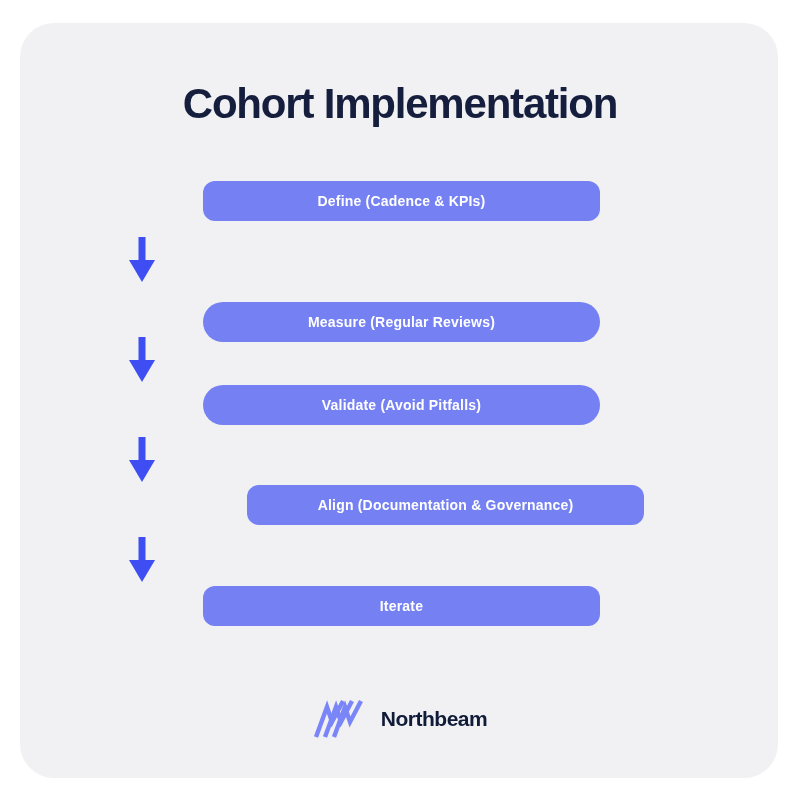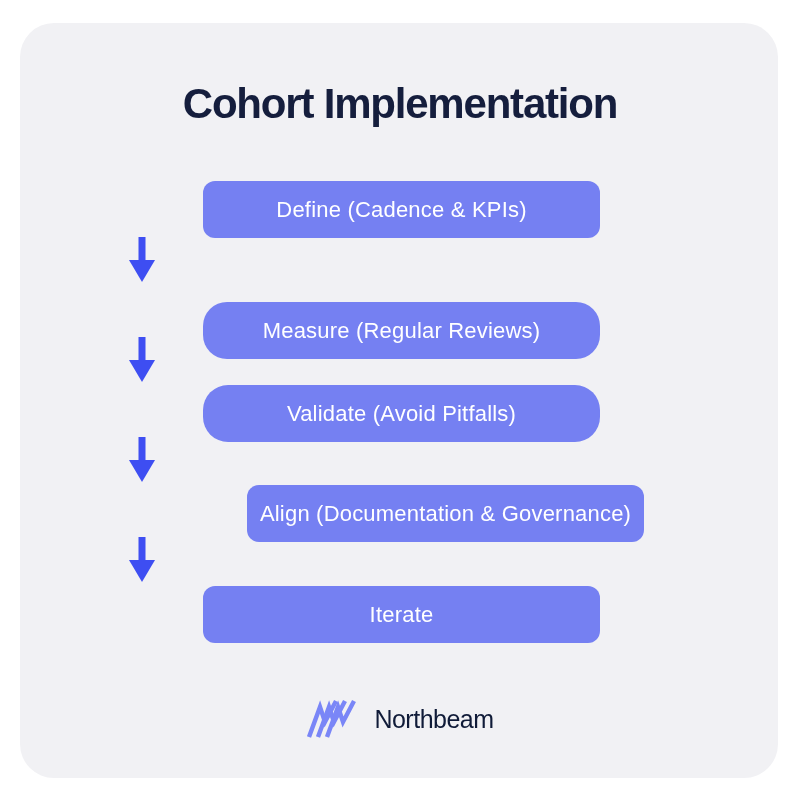--- a/index.html
+++ b/index.html
@@ -14,43 +14,43 @@
     background:#f1f1f4;border-radius:34px;
   }
   .title{
     position:absolute;left:0;right:0;top:80px;
     text-align:center;
     font-size:42px;font-weight:800;letter-spacing:-1.2px;
     color:#151e3d;
     margin:0;
   }
   .step{
-    position:absolute;left:203px;width:397px;height:57px;
+    position:absolute;left:203px;width:397px;height:40px;
     background:#7580f2;border-radius:12px;
     display:flex;align-items:center;justify-content:center;
-    color:#ffffff;font-weight:400;font-size:22px;letter-spacing:0.2px;
+    color:#ffffff;font-weight:700;font-size:14px;letter-spacing:0.2px;
   }
   .step-1{top:181px;}
   .step-2{top:302px;border-radius:24px;}
   .step-3{top:385px;border-radius:25px;}
   .step-4{top:485px;margin-left:44px;}
   .step-5{top:586px;}
   .arrow{
     position:absolute;left:129px;width:26px;height:45px;
   }
   .arrow-1{top:237px;}
   .arrow-2{top:337px;}
   .arrow-3{top:437px;}
   .arrow-4{top:537px;}
   .logo{
     position:absolute;top:698px;left:0;right:0;height:42px;
     display:flex;align-items:center;justify-content:center;gap:11px;
   }
   .brand{
-    font-size:25px;font-weight:400;color:#101b38;letter-spacing:-0.5px;
+    font-size:21px;font-weight:700;color:#101b38;letter-spacing:-0.5px;
   }
 </style>
 </head>
 <body>
 
 <div class="card"></div>
 
 <h1 class="title">Cohort Implementation</h1>
 
 <div class="step step-1">

